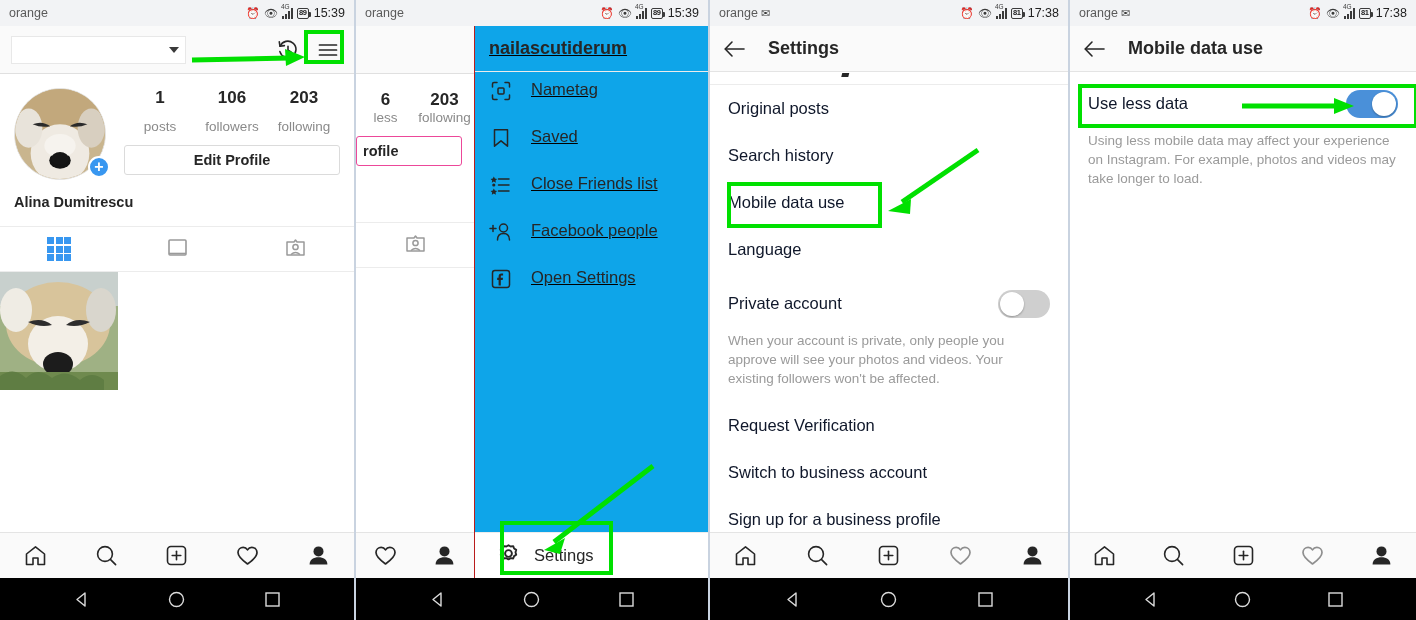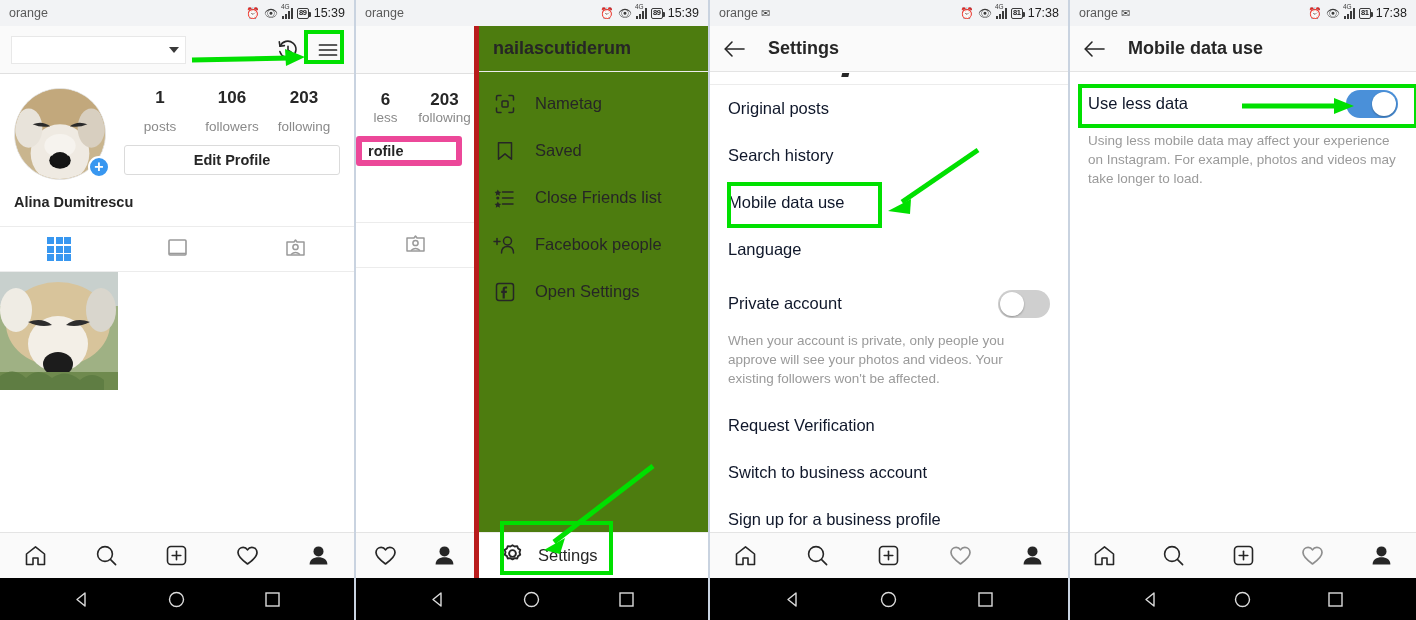--- a/index.html
+++ b/index.html
@@ -171,38 +171,38 @@
     height: 48px; background: #fafafa; border-bottom: 1px solid #e0e0e0;
     display: flex; align-items: center; justify-content: flex-end;
     padding-right: 12px; gap: 10px;
   }
   .p2-stats { display: flex; padding: 16px 0 0 0; }
   .p2-stat { width: 66px; text-align: center; }
   .p2-stat .n { font-size: 17px; font-weight: bold; color: #262626; }
   .p2-stat .l { font-size: 13.5px; color: #8a8a8a; }
   .p2-edit {
     margin: 11px 0 0 0; height: 30px; width: 106px;
-    border: 6px solid #ec4899; border-radius: 3px;
+    border: 1px solid #ec4899; border-radius: 3px;
     display: flex; align-items: center; padding-left: 6px;
     font-size: 14.5px; font-weight: bold; color: #262626; background: #fff;
   }
   .p2-tabs { margin-top: 56px; height: 46px; border-top: 1px solid #ececec; border-bottom: 1px solid #ececec;
              display: flex; align-items: center; justify-content: center; }
   .drawer {
     position: absolute; top: 26px; left: 118px; right: 0; bottom: 0;
-    background: #4d7c0f; border-left: 5px solid #b91c1c;
+    background: #0ea5e9; border-left: 1px solid #b91c1c; text-decoration: underline;
   }
   .drawer-head {
     height: 46px; display: flex; align-items: center;
     padding-left: 14px; border-bottom: 1px solid #ececec;
     font-size: 18px; font-weight: bold; color: #262626;
   }
   .drawer-list { padding-top: 8px; }
   .drawer-item {
-    height: 47px; display: flex; align-items: center; padding-left: 14px; gap: 18px;
+    height: 47px; display: flex; align-items: flex-start; padding-left: 14px; gap: 18px;
   }
   .drawer-item .di-icon { width: 24px; display: flex; align-items: center; justify-content: center; color: #262626; }
   .drawer-item .di-label { font-size: 16.5px; color: #262626; }
   .drawer-settings {
     position: absolute; left: 0; right: 0; bottom: 42px;
     height: 46px; border-top: 1px solid #ececec;
     display: flex; align-items: center; gap: 14px; padding-left: 22px;
     background: #fff;
   }
   .drawer-settings .ds-label { font-size: 16.5px; color: #262626; }

